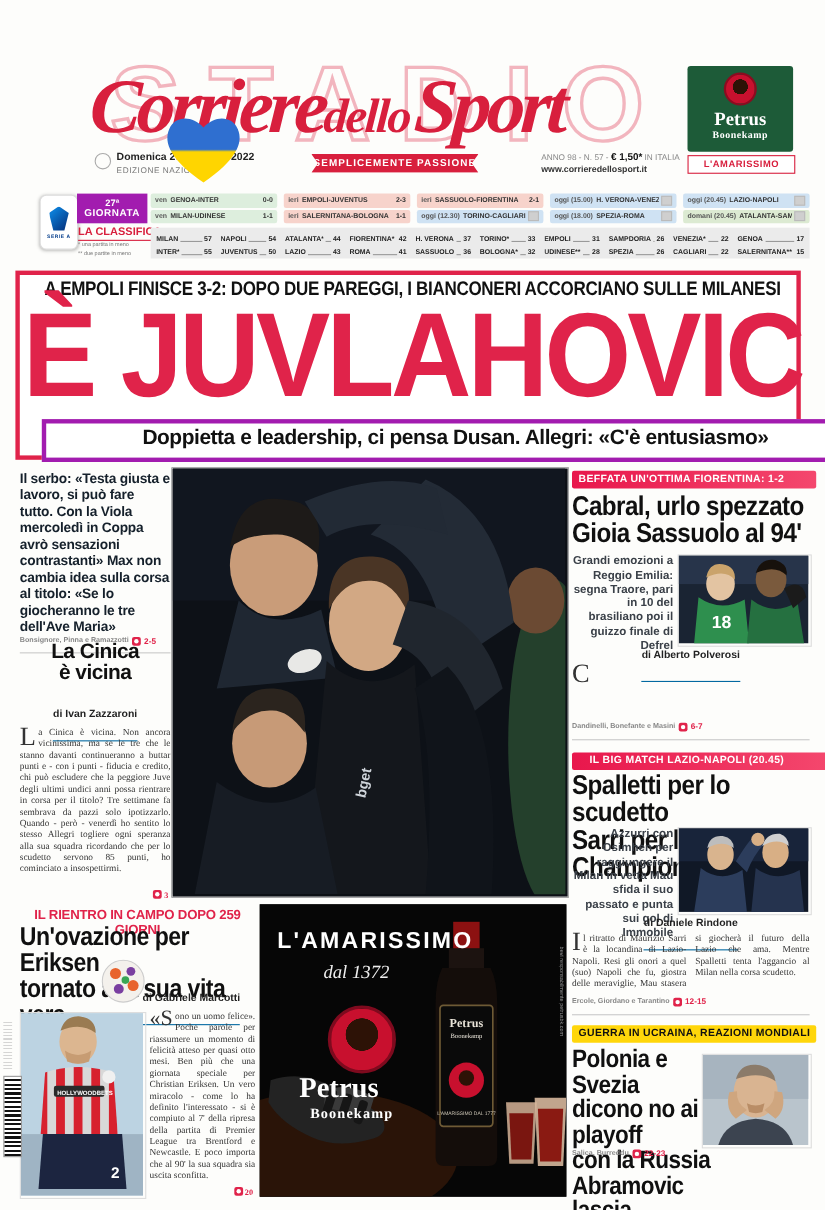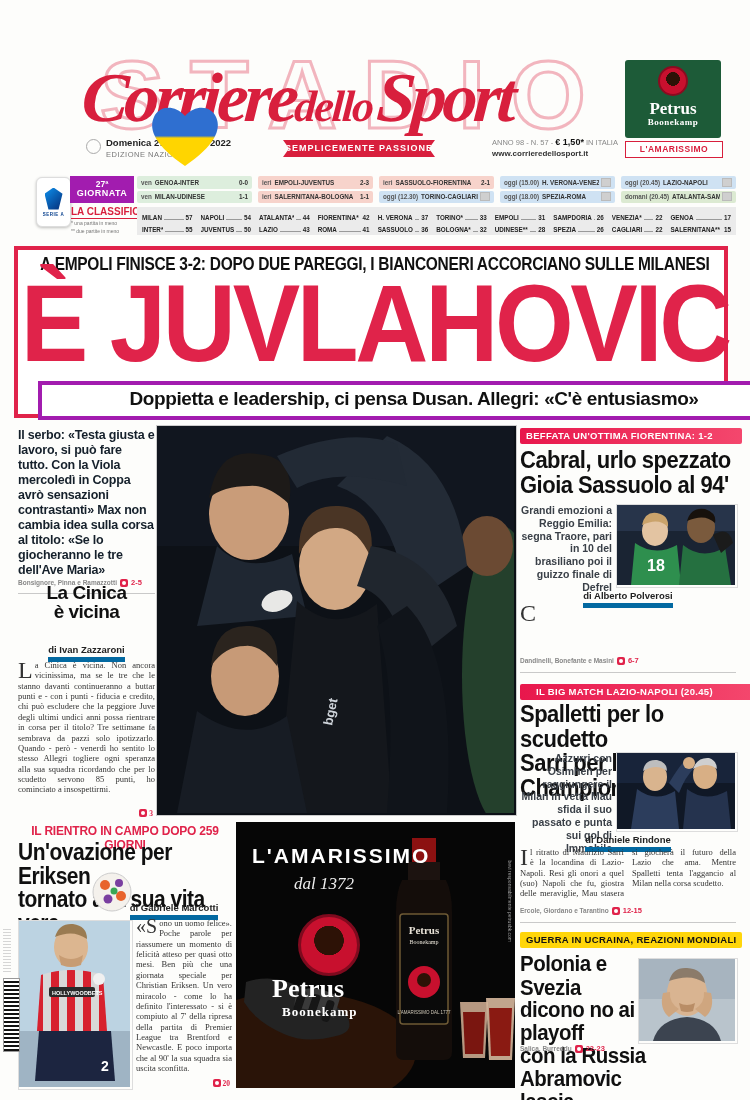--- a/index.html
+++ b/index.html
@@ -68,21 +68,21 @@
   .subhead-box{left:38px;top:381px;width:674px;height:31px;border:4px solid #a21caf;background:#fff;
                text-align:center;line-height:28px;font-size:19px;font-weight:700;color:#111;letter-spacing:-.4px;padding-left:35px;}
   
   .redbar{height:16px;background:linear-gradient(90deg,#e8174c,#f4476d);color:#fff;font-size:9.5px;
           font-weight:700;line-height:16px;padding-left:6px;letter-spacing:.3px;border-radius:2px;}
   .yellowbar{height:16px;background:#ffd60a;color:#111;font-size:9.5px;font-weight:700;line-height:16px;
              padding-left:6px;letter-spacing:.3px;border-radius:2px;}
   .h2{font-weight:700;color:#101010;letter-spacing:-.5px;line-height:1.0;transform:scaleY(1.12);transform-origin:left top;}
   .deck{font-size:10.5px;font-weight:700;color:#3a4048;line-height:1.22;text-align:right;}
   .byline{font-size:9.5px;font-weight:700;color:#222;text-align:center;}
-  .byline span{border-bottom:5px solid #0369a1;padding-bottom:2px;}
+  .byline span{border-bottom:1px solid #0369a1;padding-bottom:18px;}
   .serif{font-family:"Liberation Serif",serif;font-size:8.5px;line-height:1.22;color:#333;text-align:justify;}
   .serif .dc{float:left;font-size:24px;line-height:.85;padding-right:2px;font-family:"Liberation Serif",serif;}
   .twocol{column-count:2;column-gap:8px;}
   .foot{font-size:6.5px;font-weight:700;color:#888;display:flex;align-items:center;gap:3px;}
   .pgicon{width:8px;height:8px;background:#e0234a;border-radius:2px;display:inline-block;position:relative;flex:0 0 auto;}
   .pgicon::after{content:"";position:absolute;left:2px;top:2px;width:4px;height:4px;border-radius:50%;background:#fff;}
   .pgnum{color:#e0234a;font-weight:700;font-size:7.5px;}
   .hr{border-top:1px solid #c9c9c9;}
   .endmark{position:absolute;right:2px;bottom:0;display:flex;align-items:center;gap:2px;}
   

